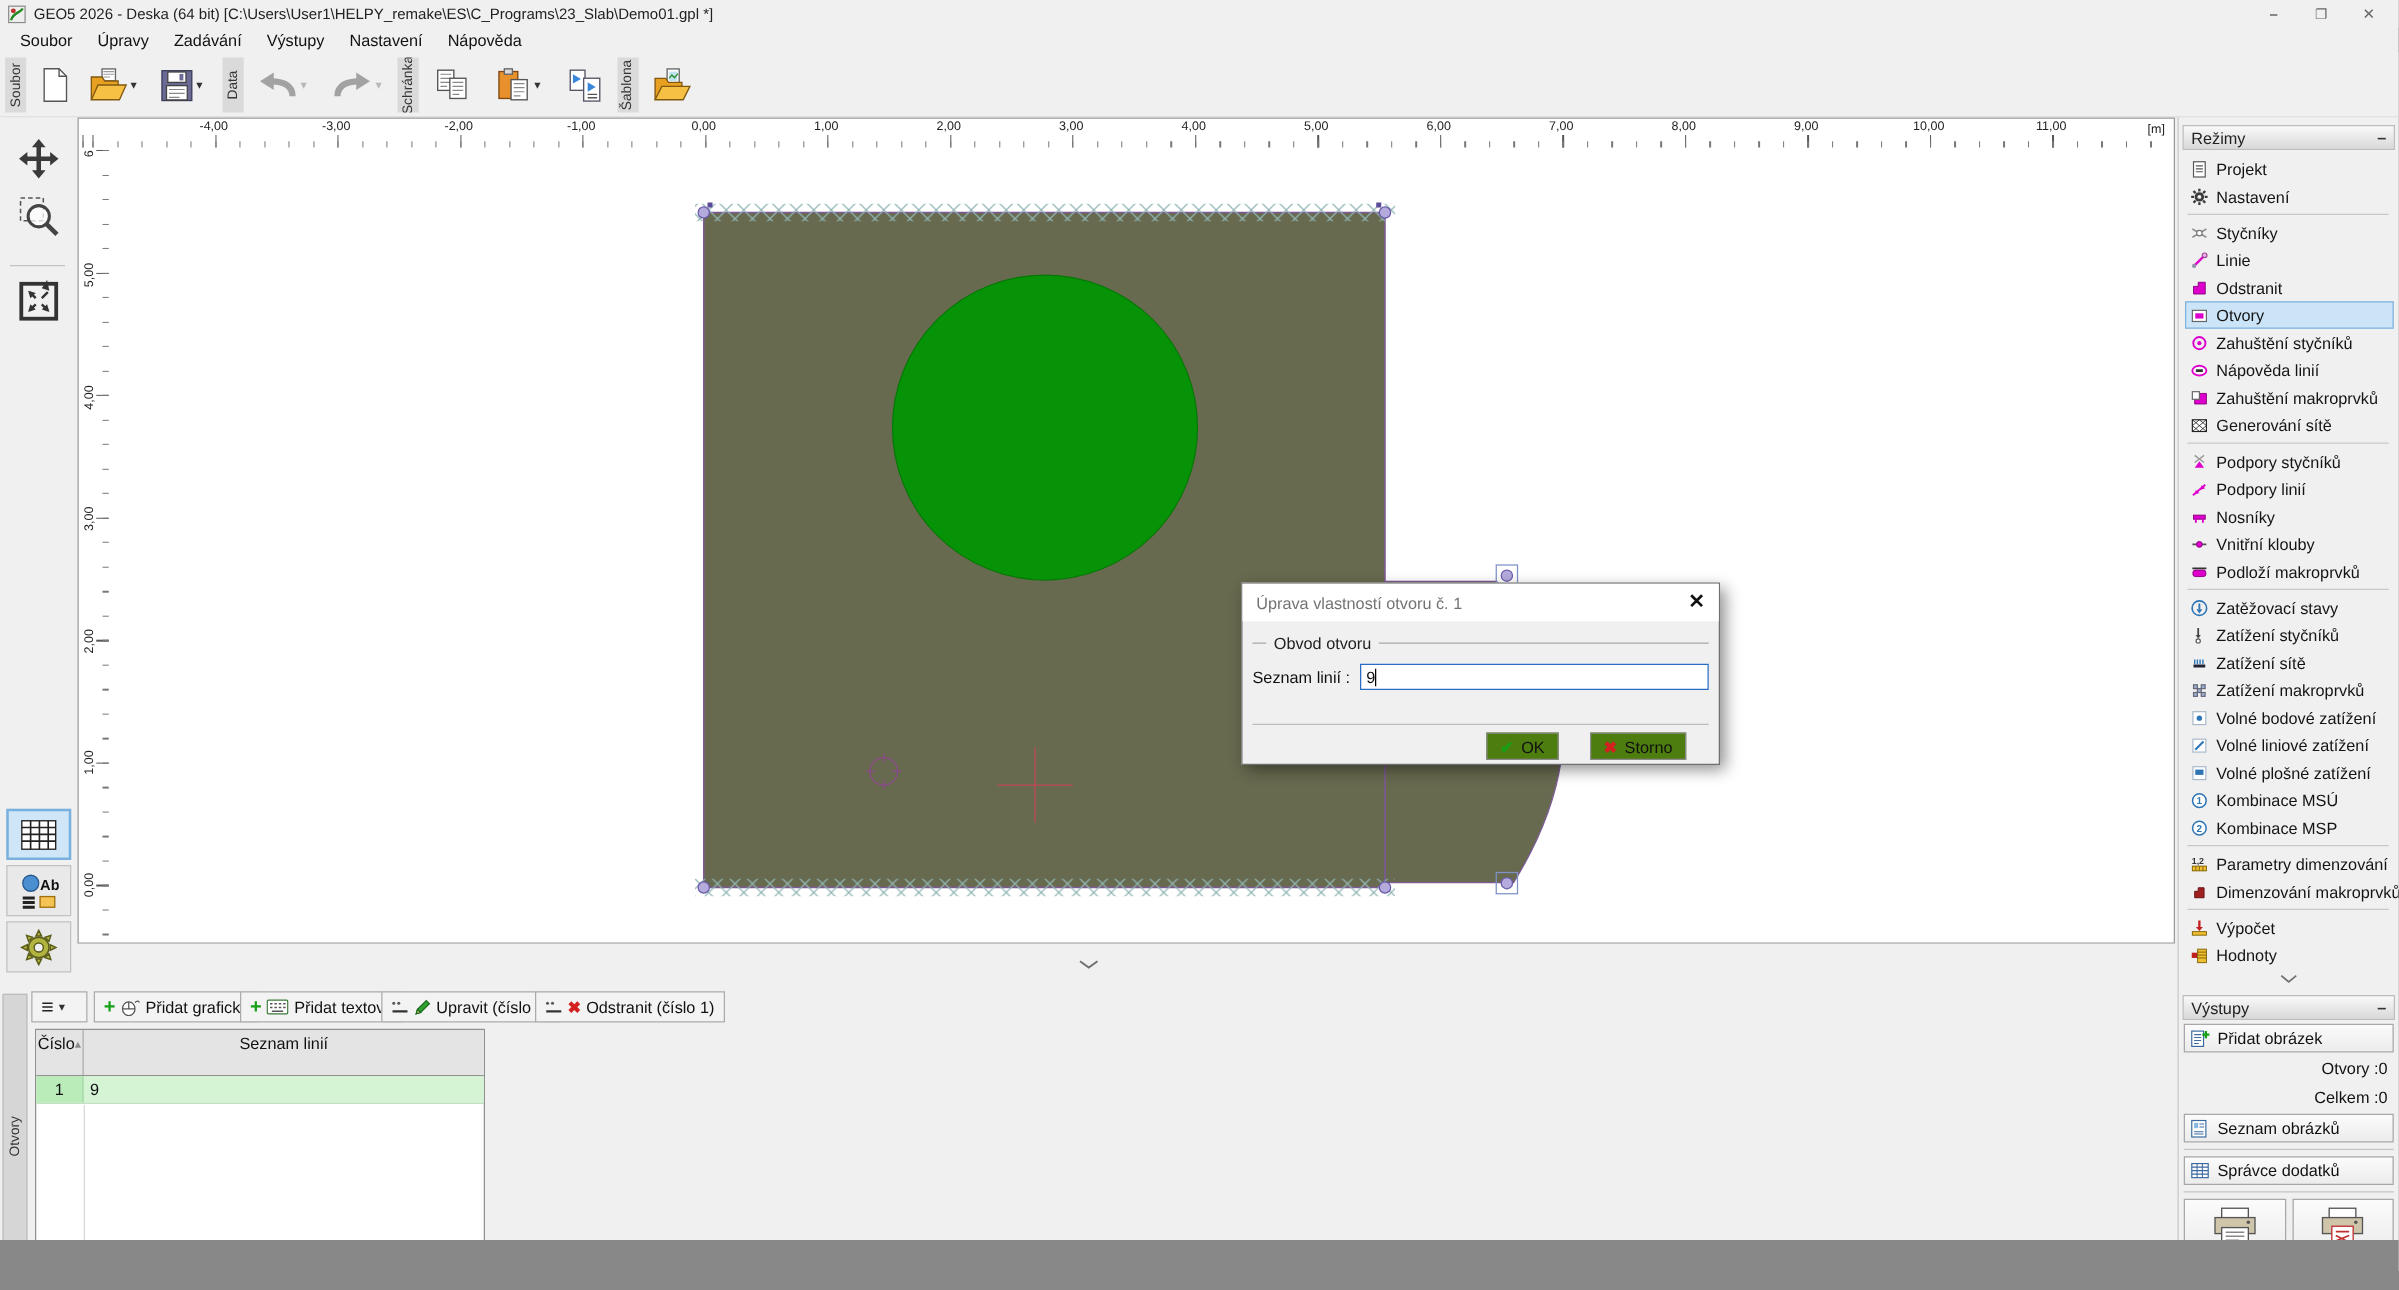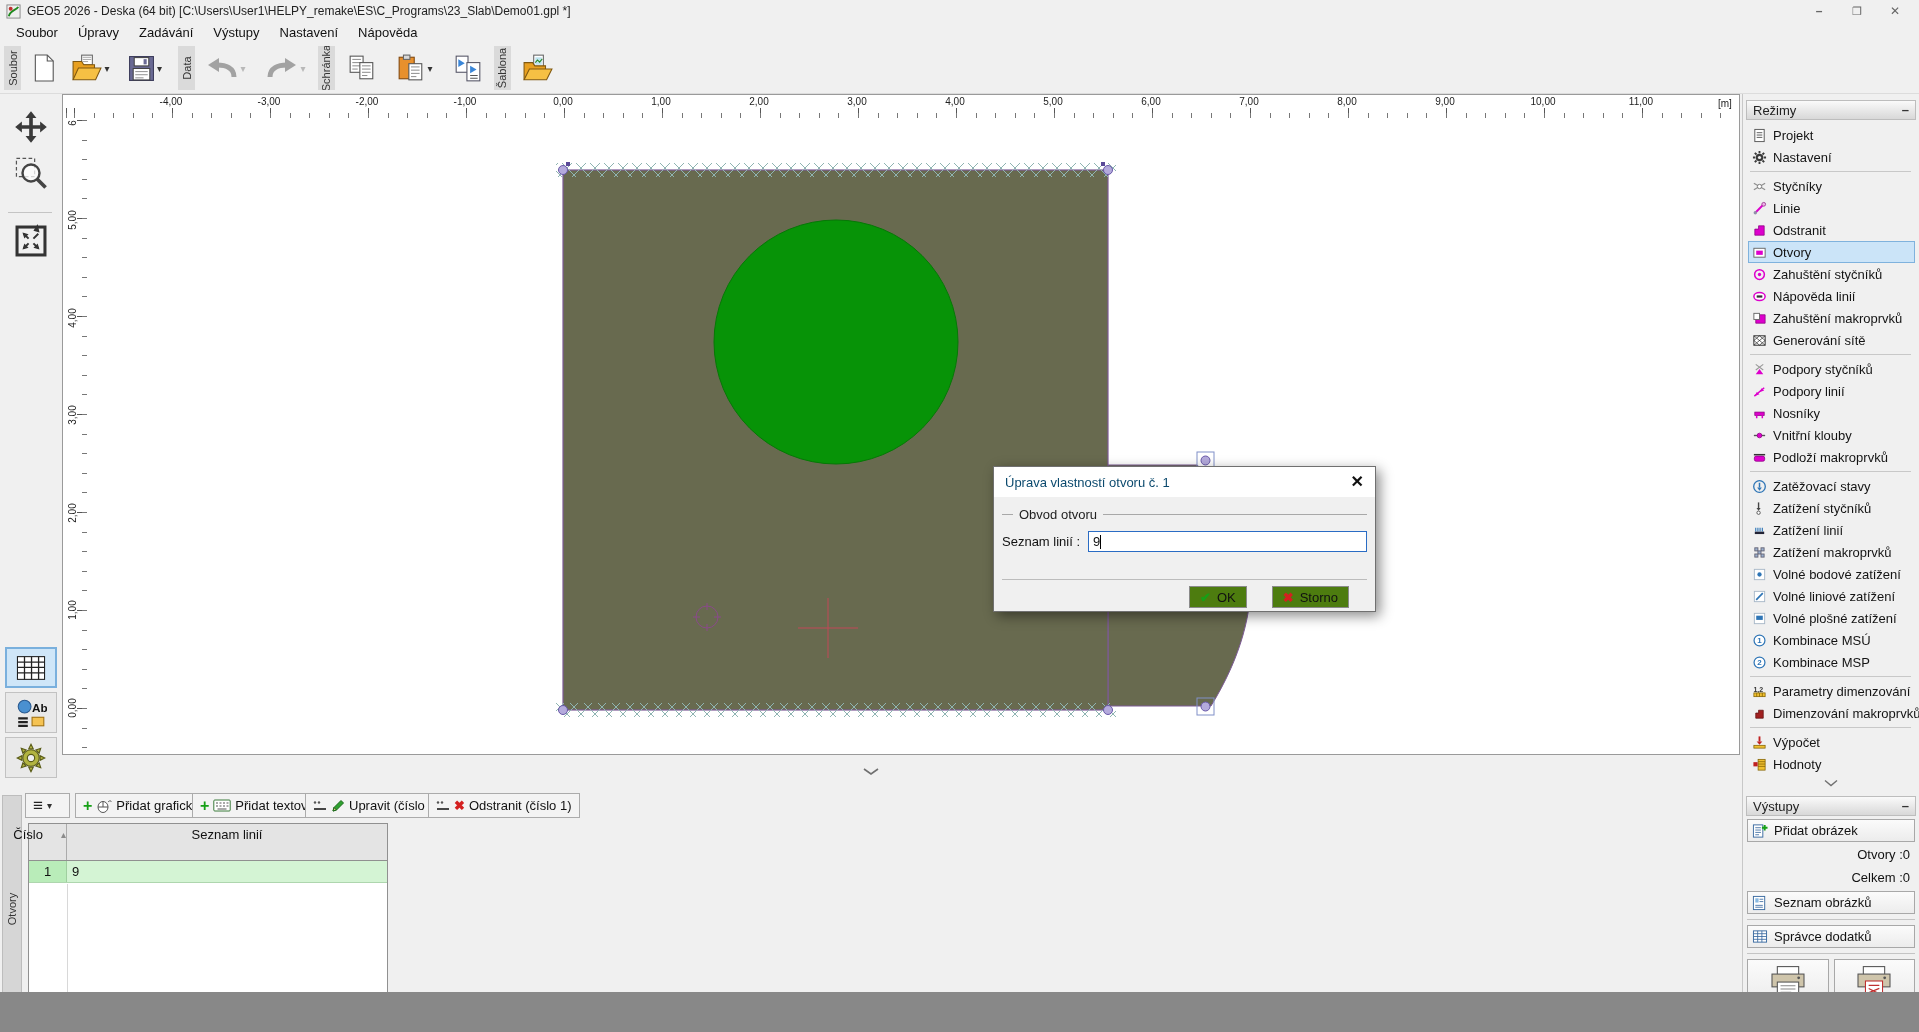--- a/index.html
+++ b/index.html
@@ -51,21 +51,21 @@
   .vtab span{transform:rotate(-90deg);font-size:11px;color:#333;white-space:nowrap}
   .bt-btn{position:absolute;top:3px;height:25px;display:flex;align-items:center;gap:4px;padding:0 7px;background:#f3f3f3;border:1px solid #ababab;font-size:13px;color:#111}
   .ic-menu{font-size:17px;font-weight:bold;color:#222;line-height:1}
   .ic-menu::before{content:"≡"}
   .ic-plus{color:#16a016;font-weight:bold;font-size:16px;line-height:1}
   .ic-plus::before{content:"+"}
   .ic-redx{color:#d42020;font-weight:bold;font-size:13px;line-height:1}
   .ic-redx::before{content:"✖"}
   .data-table{position:absolute;left:28px;top:33px;width:360px;height:197px;background:#fff;border:1px solid #909090}
   .dt-head{height:37px;background:#e4e4e4;border-bottom:1px solid #909090;display:flex}
-  .dt-h0{width:38px;border-right:1px solid #ababab;display:flex;justify-content:flex-end;padding-top:3px;font-size:13px;gap:18px}
+  .dt-h0{width:38px;border-right:1px solid #ababab;display:flex;justify-content:center;padding-top:3px;font-size:13px;gap:0}
   .sort-up{color:#8a8a8a;font-size:10px;padding-top:2px}
   .sort-up::before{content:"▴"}
   .dt-h1{flex:1;display:flex;justify-content:center;padding-top:3px;font-size:13px}
   .dt-row{height:22px;display:flex;border-bottom:1px solid #aed6ae}
   .dt-c0{width:38px;background:#b9ecb9;border-right:1px solid #9fcf9f;display:flex;align-items:center;justify-content:center;font-size:13px}
   .dt-c1{flex:1;background:#d4f4d4;display:flex;align-items:center;padding-left:5px;font-size:13px}
   .dt-colline{position:absolute;left:38px;top:60px;bottom:0;width:1px;background:#d8d8d8}
   
   .sidebar{position:absolute;left:1742px;top:94px;right:0;bottom:0;background:#f0f0f0;border-left:1px solid #c8c8c8}
   .panel-hdr{margin:6px 3px 0 3px;height:20px;background:linear-gradient(#fafafa,#d8d8d8);border:1px solid #bdbdbd;display:flex;align-items:center;padding:0 6px;font-size:13px;color:#222}
@@ -78,21 +78,21 @@
   .mode-sep{height:1px;background:#c8c8c8;margin:3px 8px 3px 2px}
   .chev-bar{height:13px;margin:1px 8px 0 2px;display:flex;align-items:center;justify-content:center}
   .outputs{position:absolute;top:702px;left:3px;right:3px;bottom:0}
   .out-btn{display:flex;align-items:center;gap:6px;height:23px;border:1px solid #a8a8a8;background:linear-gradient(#fbfbfb,#ececec);font-size:13px;padding:0 4px;margin:3px 1px 0 1px;color:#111}
   .out-row{display:flex;justify-content:flex-end;font-size:13px;padding:2px 6px 0 4px;height:23px;align-items:center}
   .out-sep{height:1px;background:#c4c4c4;margin:5px 1px}
   .print-row{display:flex;gap:5px;margin:3px 1px 0 1px}
   .print-btn{flex:1;height:44px;display:flex;align-items:center;justify-content:center;border:1px solid #a8a8a8;background:linear-gradient(#fbfbfb,#ececec)}
   
   .dialog{position:absolute;left:993px;top:466px;width:383px;height:146px;background:#f0f0f0;border:1px solid #707070;box-shadow:4px 4px 12px rgba(0,0,0,.45);z-index:50}
-  .dlg-title{height:30px;background:#fff;display:flex;align-items:center;padding:0 11px;font-size:13px;color:#0c4a6e}
+  .dlg-title{height:30px;background:#fff;display:flex;align-items:center;padding:0 11px;font-size:13px;color:#737373}
   .dlg-close{margin-left:auto;font-size:16px;font-weight:bold;color:#111;line-height:1}
   .dlg-close::before{content:"✕"}
   .dlg-group{display:flex;align-items:center;margin:10px 8px 0;font-size:13px;color:#222}
   .dlg-group::before{content:"";width:11px;height:1px;background:#a8a8a8;margin-right:6px}
   .dlg-group::after{content:"";flex:1;height:1px;background:#a8a8a8;margin-left:6px}
   .dlg-row{display:flex;align-items:center;margin:9px 8px 0;font-size:13px}
   .dlg-input{flex:1;margin-left:8px;height:21px;background:#fff;border:1px solid #2a6cc4;display:flex;align-items:center;padding:0 4px;font-size:13px}
   .caret{width:1px;height:14px;background:#000}
   .dlg-sep{position:absolute;left:8px;right:8px;top:112px;height:1px;background:#bcbcbc}
   .dlg-btns{position:absolute;top:119px;right:26px;display:flex;gap:25px}
@@ -579,21 +579,21 @@
             <path d="M7 10.5L4.8 7.5h4.4z" fill="#444"></path>
             <circle cx="7" cy="12.5" r="1.8" fill="#fff" stroke="#555"></circle>
           </svg>
           <span>Zatížení styčníků</span>
         </div>
       <div class="mode-item">
           <svg width="15" height="15" viewBox="0 0 16 16">
             <path d="M3 10.5h10" stroke="#223" stroke-width="2.6"></path>
             <path d="M4 5v4M6.3 5v4M8.6 5v4M11 5v4" stroke="#2e75b6" stroke-width="1.2"></path>
           </svg>
-          <span>Zatížení linií</span>
+          <span>Zatížení sítě</span>
         </div>
       <div class="mode-item">
           <svg width="15" height="15" viewBox="0 0 16 16">
             <g fill="#9ab0d0" stroke="#667">
               <rect x="3" y="3" width="3.3" height="3.3"></rect>
               <rect x="9.6" y="3" width="3.3" height="3.3"></rect>
               <rect x="6.3" y="6.3" width="3.3" height="3.3"></rect>
               <rect x="3" y="9.6" width="3.3" height="3.3"></rect>
               <rect x="9.6" y="9.6" width="3.3" height="3.3"></rect>
             </g>

